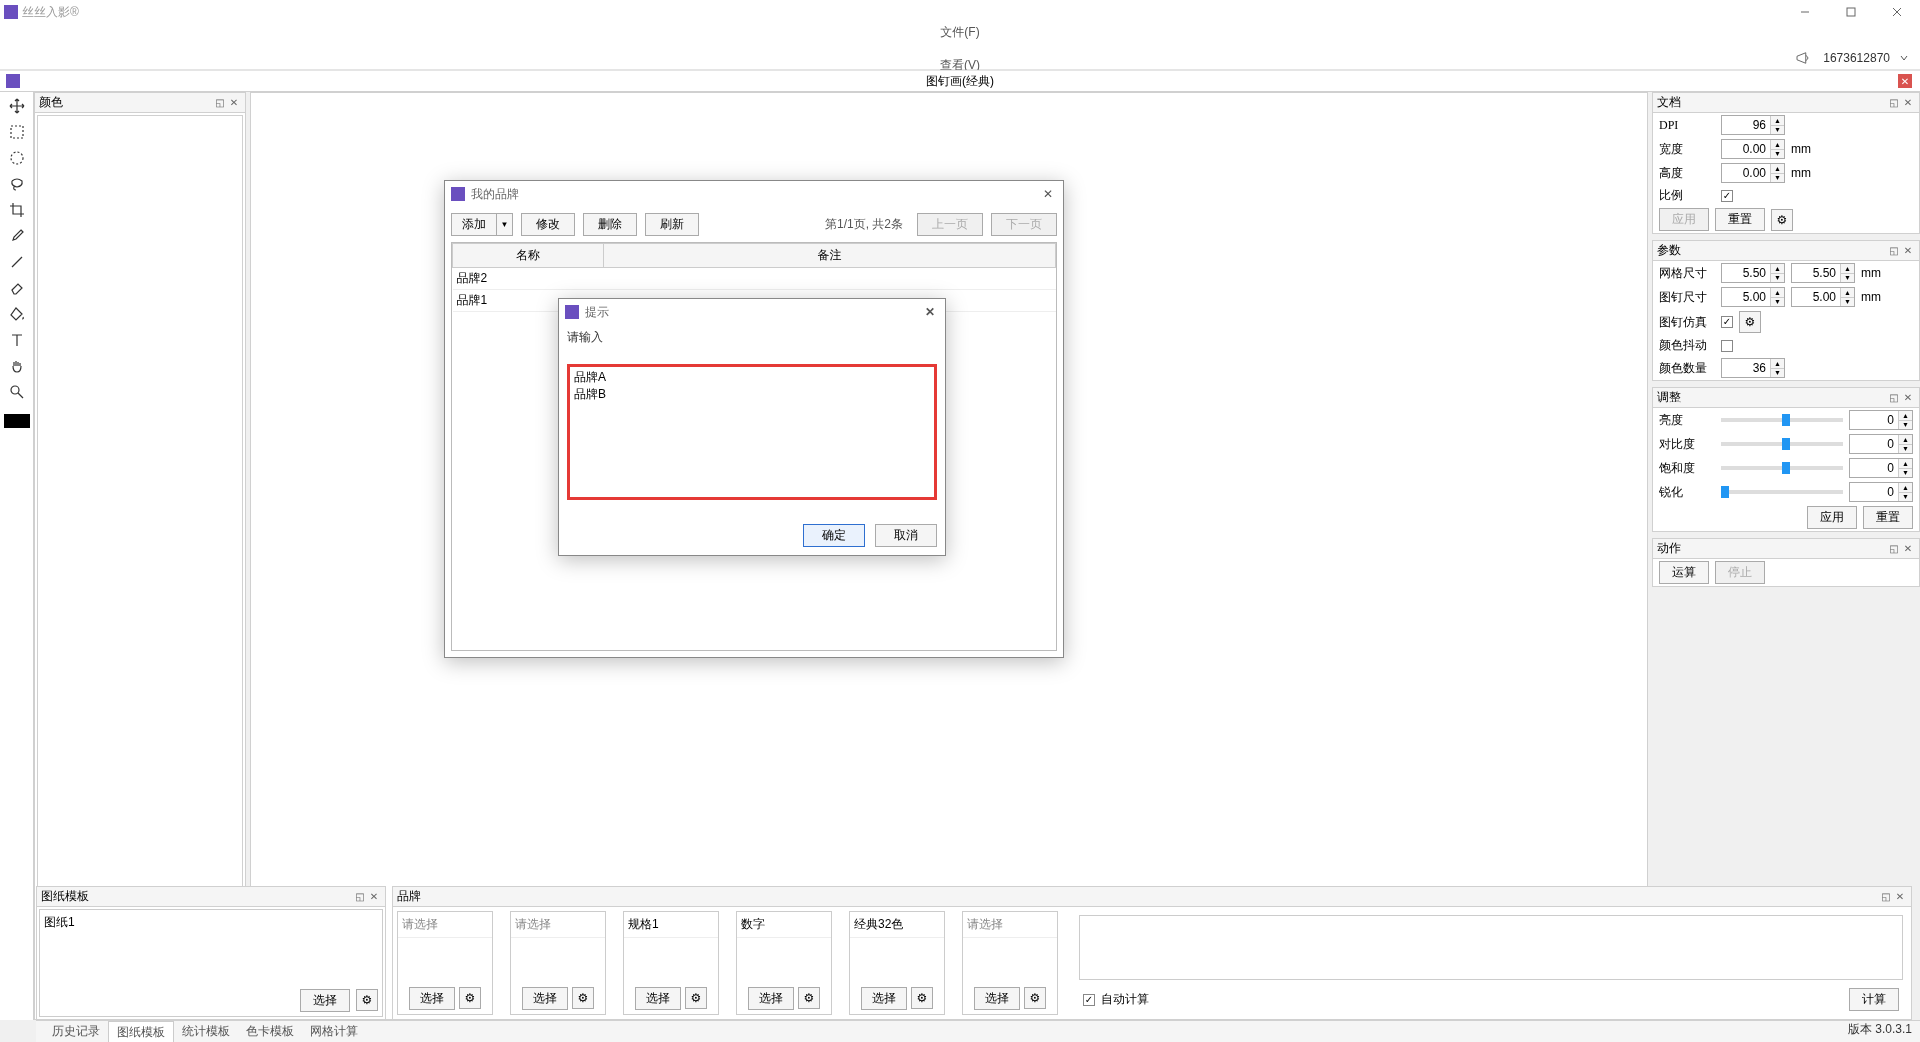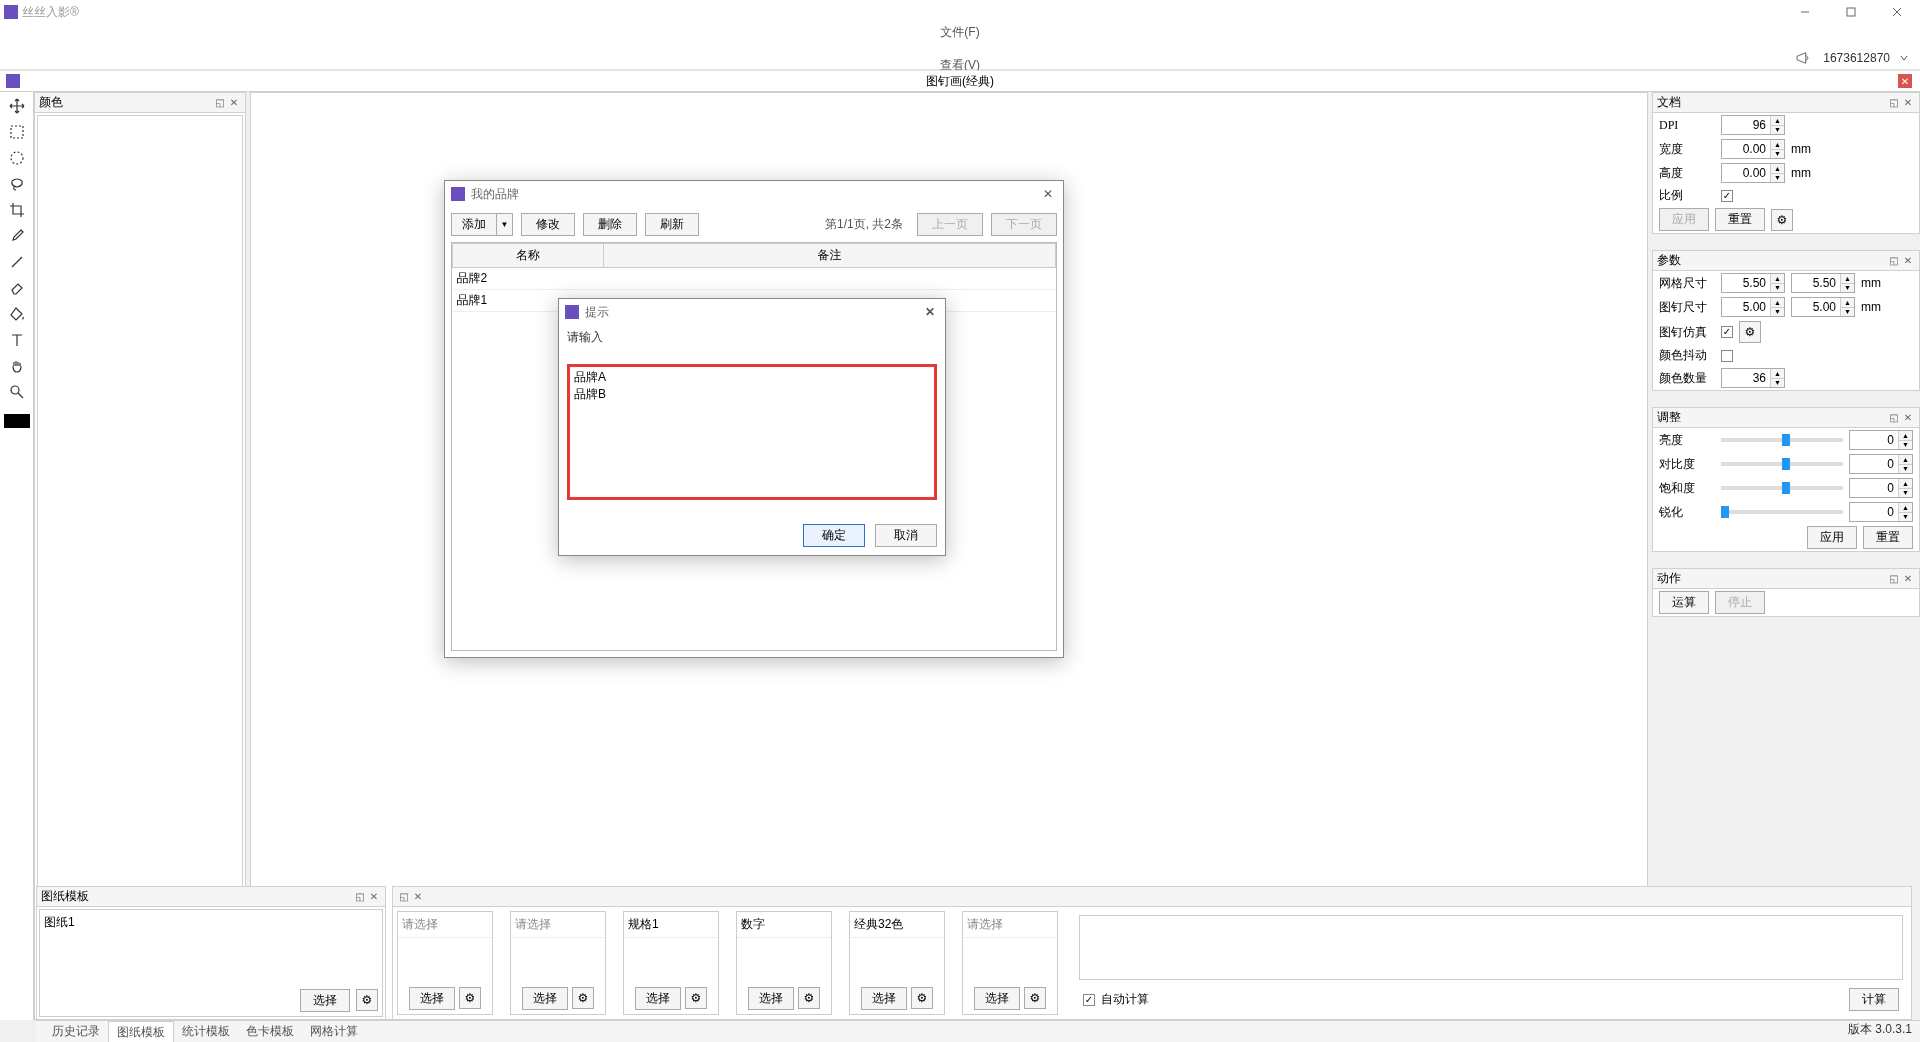--- a/index.html
+++ b/index.html
@@ -43,21 +43,21 @@
 .phead .pbtn { width: 14px; height: 14px; display: flex; align-items: center; justify-content: center; color: #666; font-size: 10px; }
 .pbody { flex: 1; background: #fff; overflow: auto; }
 .colorpanel { flex: 1; }
 .colorpanel .pbody { border: 1px solid #d0d0d0; margin: 2px; }
 .sortrow { height: 22px; display: flex; align-items: center; padding: 0 4px; gap: 4px; }
 .cb { width: 12px; height: 12px; border: 1px solid #888; display: inline-flex; align-items: center; justify-content: center; }
 .cb.checked::after { content: "✓"; font-size: 10px; line-height: 1; }
 
 .canvas { flex: 1; background: #fff; border: 1px solid #d0d0d0; margin: 0 4px; }
 
-.rightcol { width: 268px; display: flex; flex-direction: column; gap: 16px; padding-right: 0; }
+.rightcol { width: 268px; display: flex; flex-direction: column; gap: 6px; padding-right: 0; }
 .rightcol .panel { }
 .row { display: flex; align-items: center; padding: 2px 6px; gap: 6px; }
 .row .lbl { width: 56px; font-family: Liberation Serif, serif; }
 .spin { display: inline-flex; border: 1px solid #aaa; height: 20px; }
 .spin input { border: none; width: 48px; padding: 0 4px; text-align: right; outline: none; }
 .spin .arrs { width: 14px; display: flex; flex-direction: column; }
 .spin .arrs div { flex: 1; display: flex; align-items: center; justify-content: center; font-size: 7px; background: #f5f5f5; border-left: 1px solid #ccc; }
 .spin .arrs div:first-child { border-bottom: 1px solid #ccc; }
 .btn { border: 1px solid #aaa; background: #f5f5f5; padding: 2px 12px; cursor: default; }
 .btn.dis { color: #aaa; background: #f0f0f0; }
@@ -457,20 +457,21 @@
       <div class="pitxt">图纸1</div>
       <div class="paperfoot">
           <span class="btn">选择</span>
           <span class="iconbtn">⚙</span>
         </div>
     </div>
   </div>
 
   <div class="botpanel brand-panel">
     <div class="phead">
+        <span class="pt">品牌</span>
         <span class="pbtn">◱</span>
         <span class="pbtn">✕</span>
       </div>
     <div class="pbody">
       <div class="card">
           <div class="ctitle">请选择</div>
           <div class="cfill"></div>
           <div class="cfoot">
             <span class="btn">选择</span>
             <span class="iconbtn">⚙</span>

